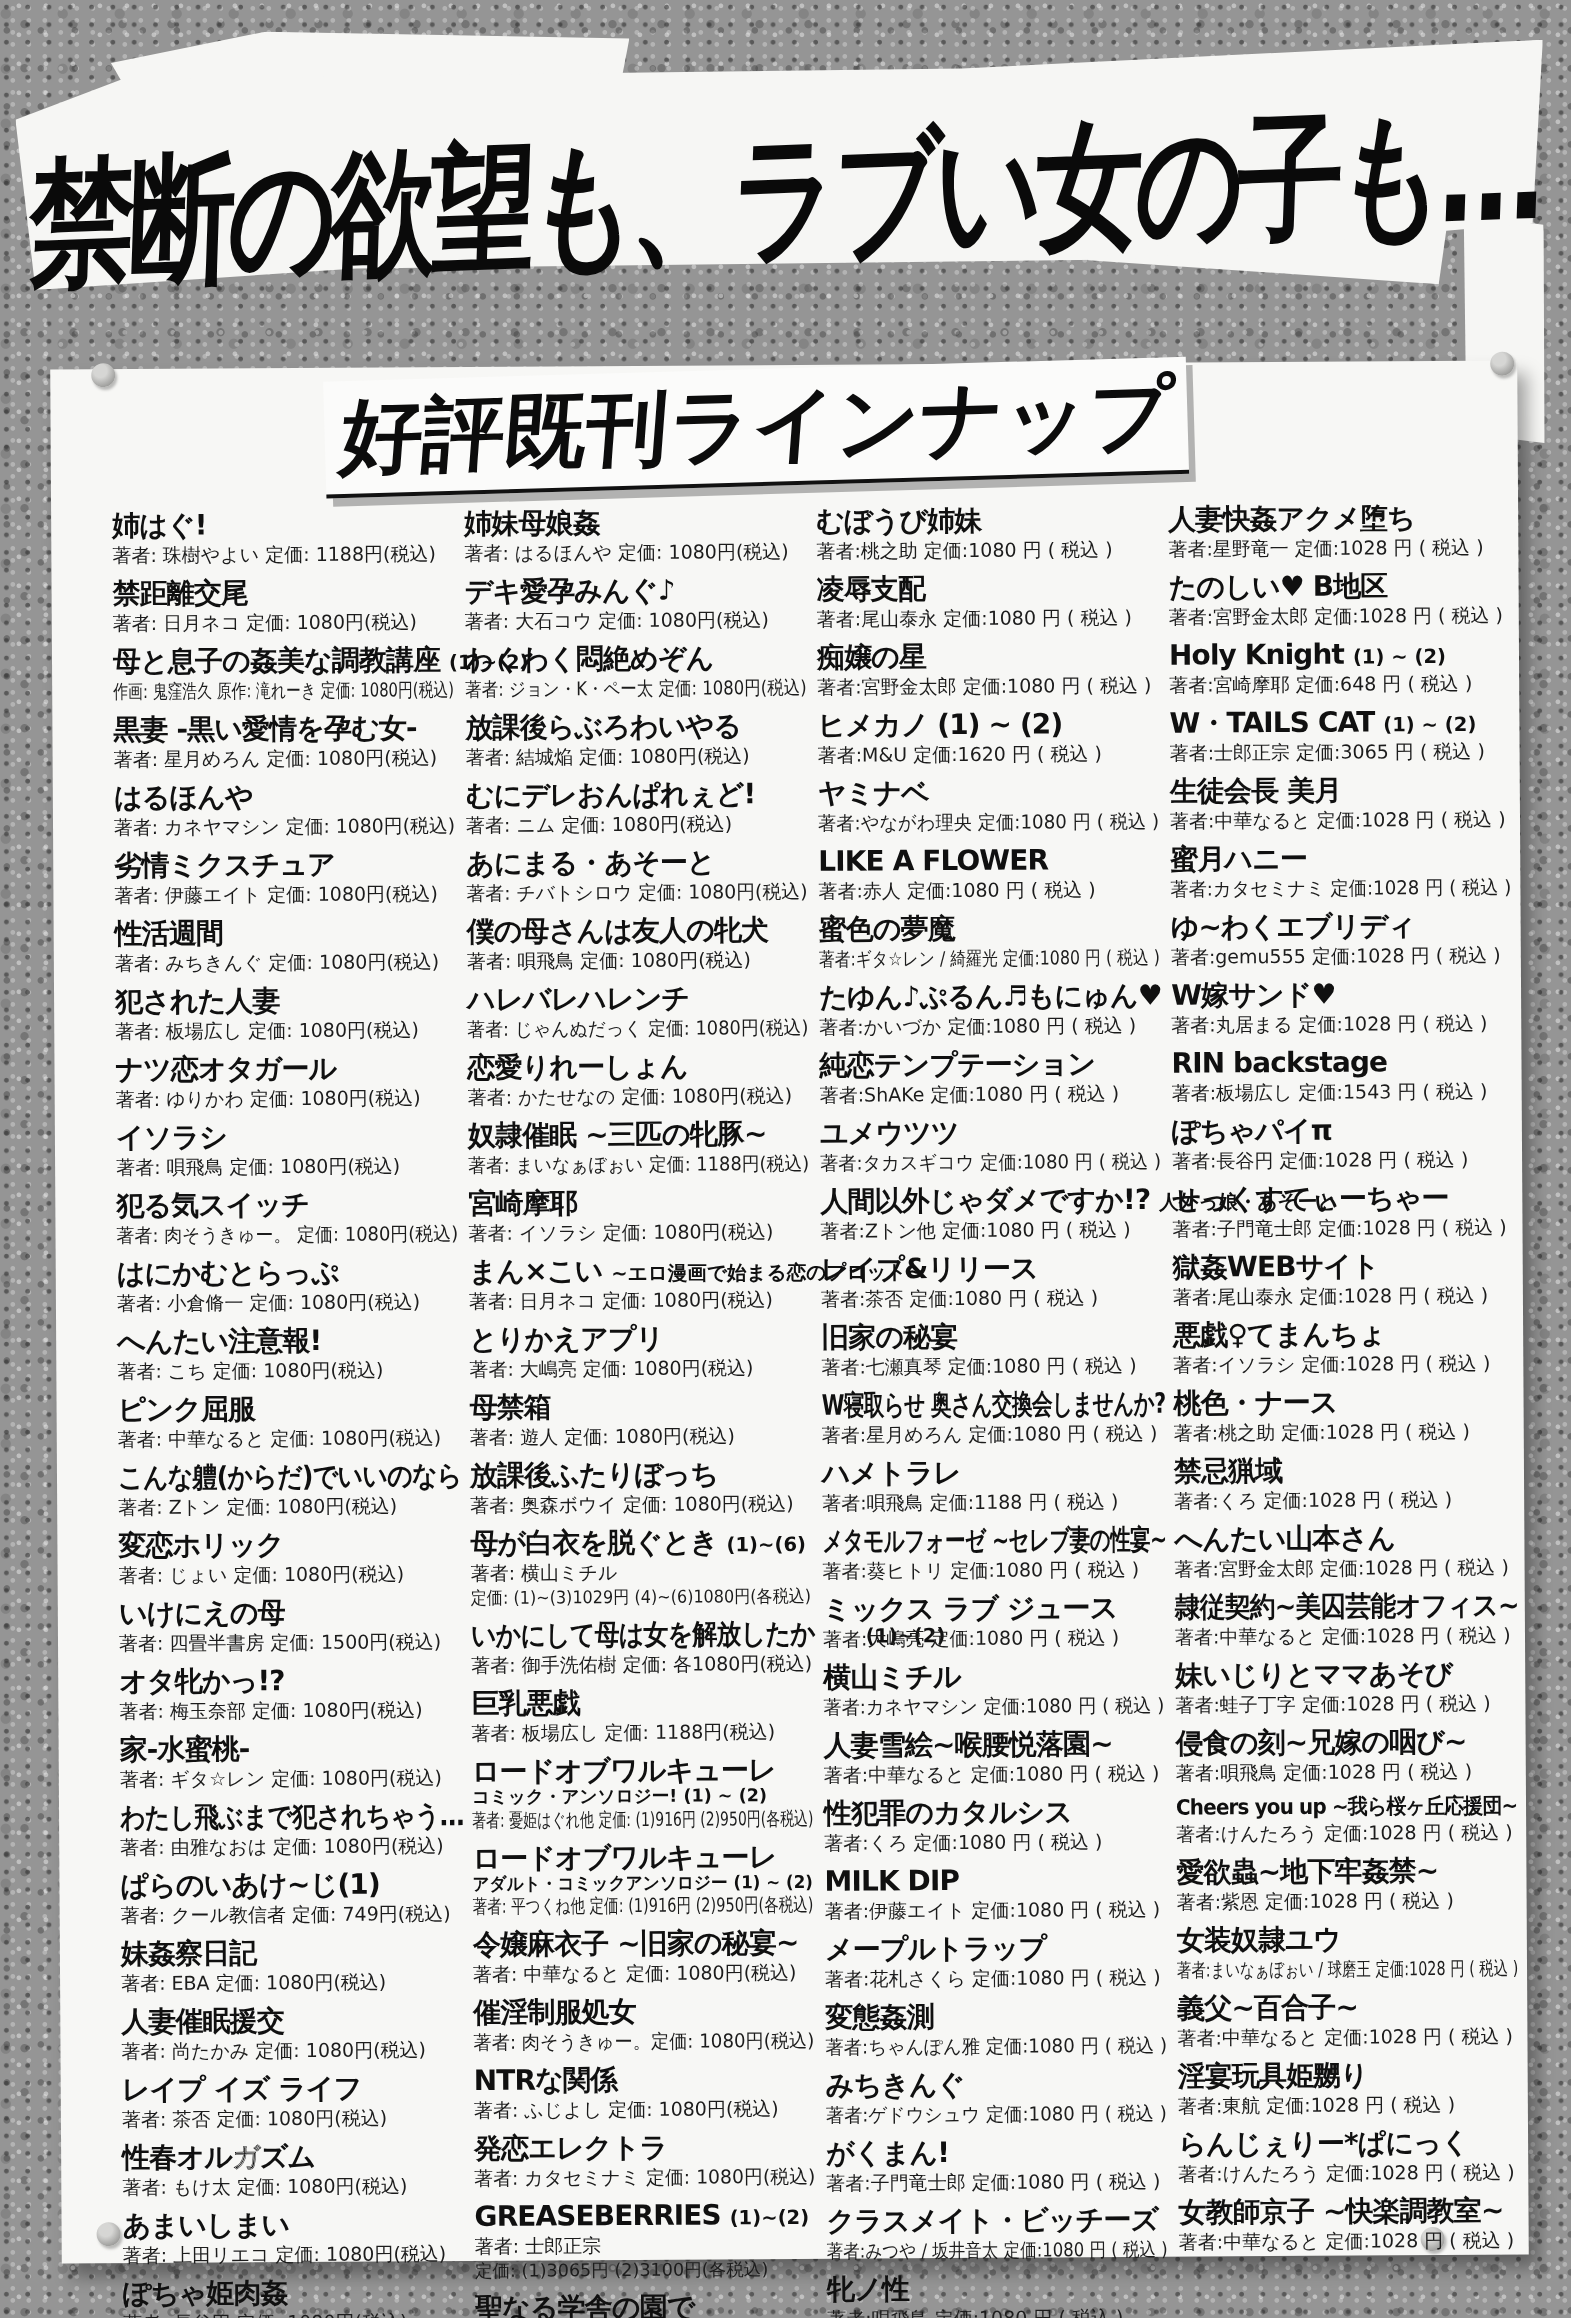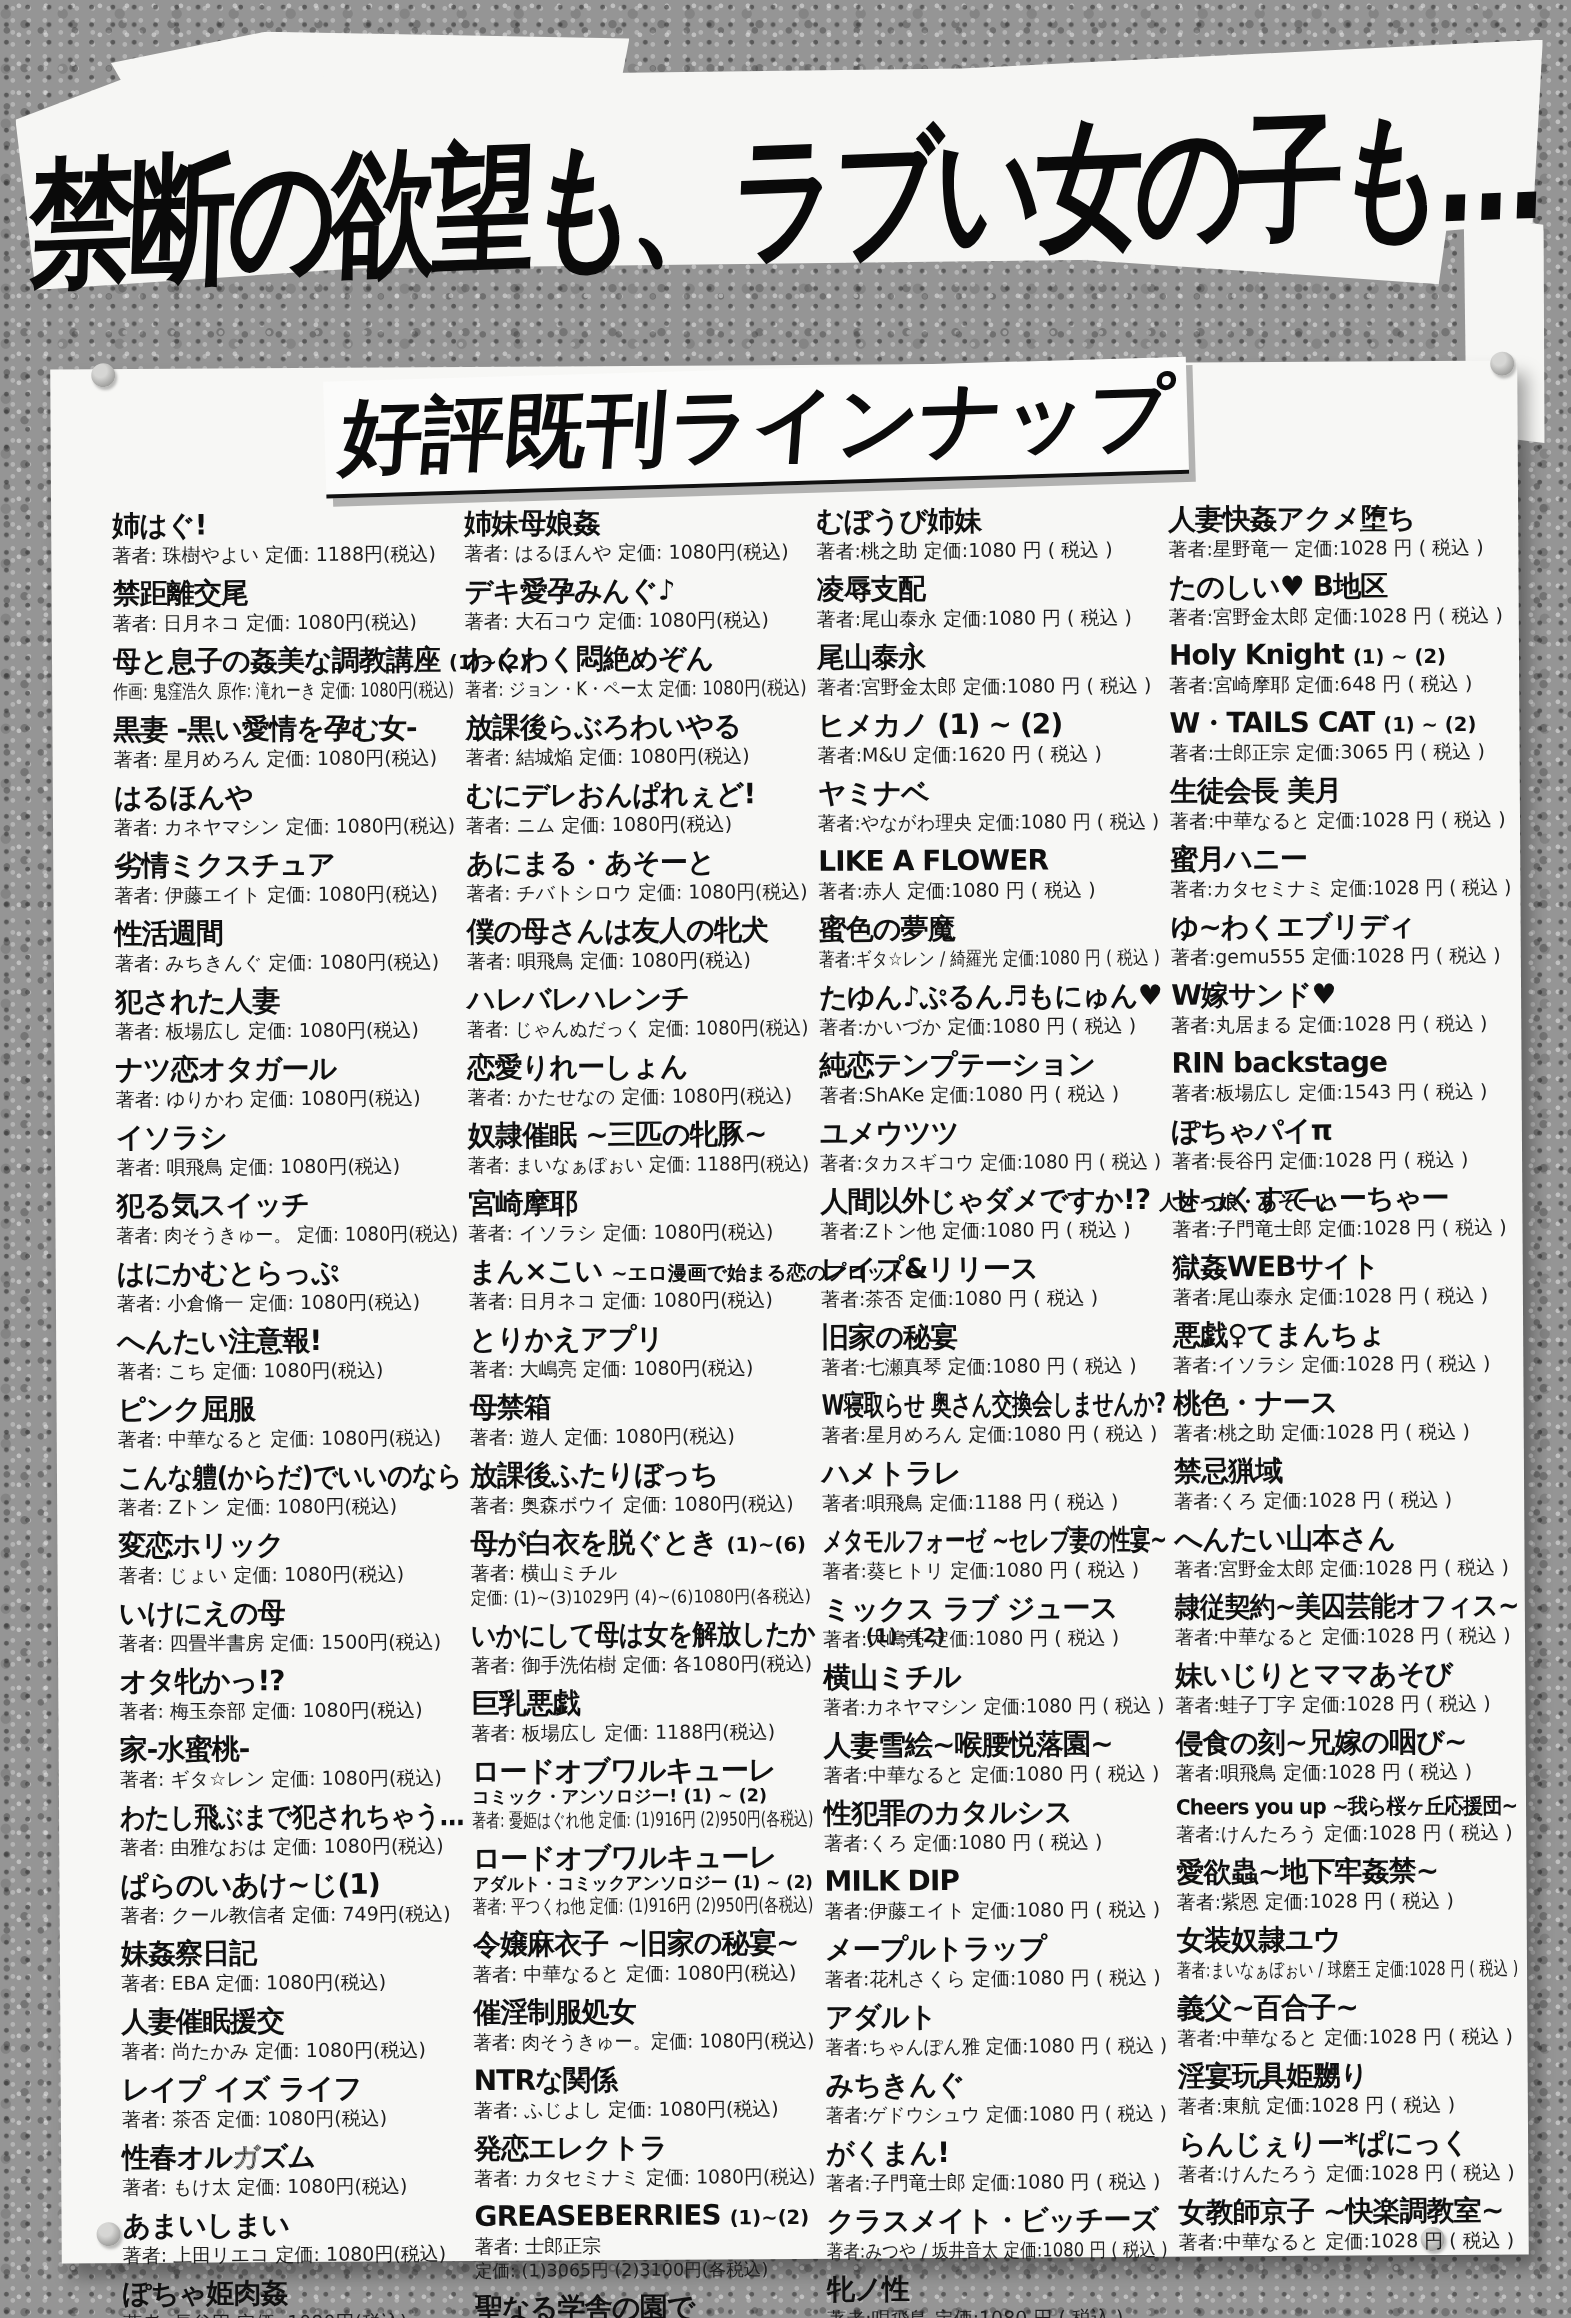--- a/index.html
+++ b/index.html
@@ -322,21 +322,21 @@
         <div class="col">
           <div class="entry">
             <div class="t"><span class="fit">むぼうび姉妹</span></div>
             <div class="i"><span class="fit">著者:桃之助 定価:1080 円 ( 税込 )</span></div>
           </div>
           <div class="entry">
             <div class="t"><span class="fit">凌辱支配</span></div>
             <div class="i"><span class="fit">著者:尾山泰永 定価:1080 円 ( 税込 )</span></div>
           </div>
           <div class="entry">
-            <div class="t"><span class="fit">尾山泰永</span></div>
+            <div class="t"><span class="fit">痴嬢の星</span></div>
             <div class="i"><span class="fit">著者:宮野金太郎 定価:1080 円 ( 税込 )</span></div>
           </div>
           <div class="entry">
             <div class="t"><span class="fit">ヒメカノ (1) ~ (2)</span></div>
             <div class="i"><span class="fit">著者:M&amp;U 定価:1620 円 ( 税込 )</span></div>
           </div>
           <div class="entry">
             <div class="t"><span class="fit">ヤミナベ</span></div>
             <div class="i"><span class="fit" style="transform: scaleX(0.961);">著者:やながわ理央 定価:1080 円 ( 税込 )</span></div>
           </div>
@@ -402,21 +402,21 @@
           </div>
           <div class="entry">
             <div class="t"><span class="fit">MILK DIP</span></div>
             <div class="i"><span class="fit">著者:伊藤エイト 定価:1080 円 ( 税込 )</span></div>
           </div>
           <div class="entry">
             <div class="t"><span class="fit">メープルトラップ</span></div>
             <div class="i"><span class="fit">著者:花札さくら 定価:1080 円 ( 税込 )</span></div>
           </div>
           <div class="entry">
-            <div class="t"><span class="fit">アダルト</span></div>
+            <div class="t"><span class="fit">変態姦測</span></div>
             <div class="i"><span class="fit" style="transform: scaleX(0.961);">著者:ちゃんぽん雅 定価:1080 円 ( 税込 )</span></div>
           </div>
           <div class="entry">
             <div class="t"><span class="fit">みちきんぐ</span></div>
             <div class="i"><span class="fit" style="transform: scaleX(0.958);">著者:ゲドウシュウ 定価:1080 円 ( 税込 )</span></div>
           </div>
           <div class="entry">
             <div class="t"><span class="fit">がくまん!</span></div>
             <div class="i"><span class="fit">著者:子門竜士郎 定価:1080 円 ( 税込 )</span></div>
           </div>

